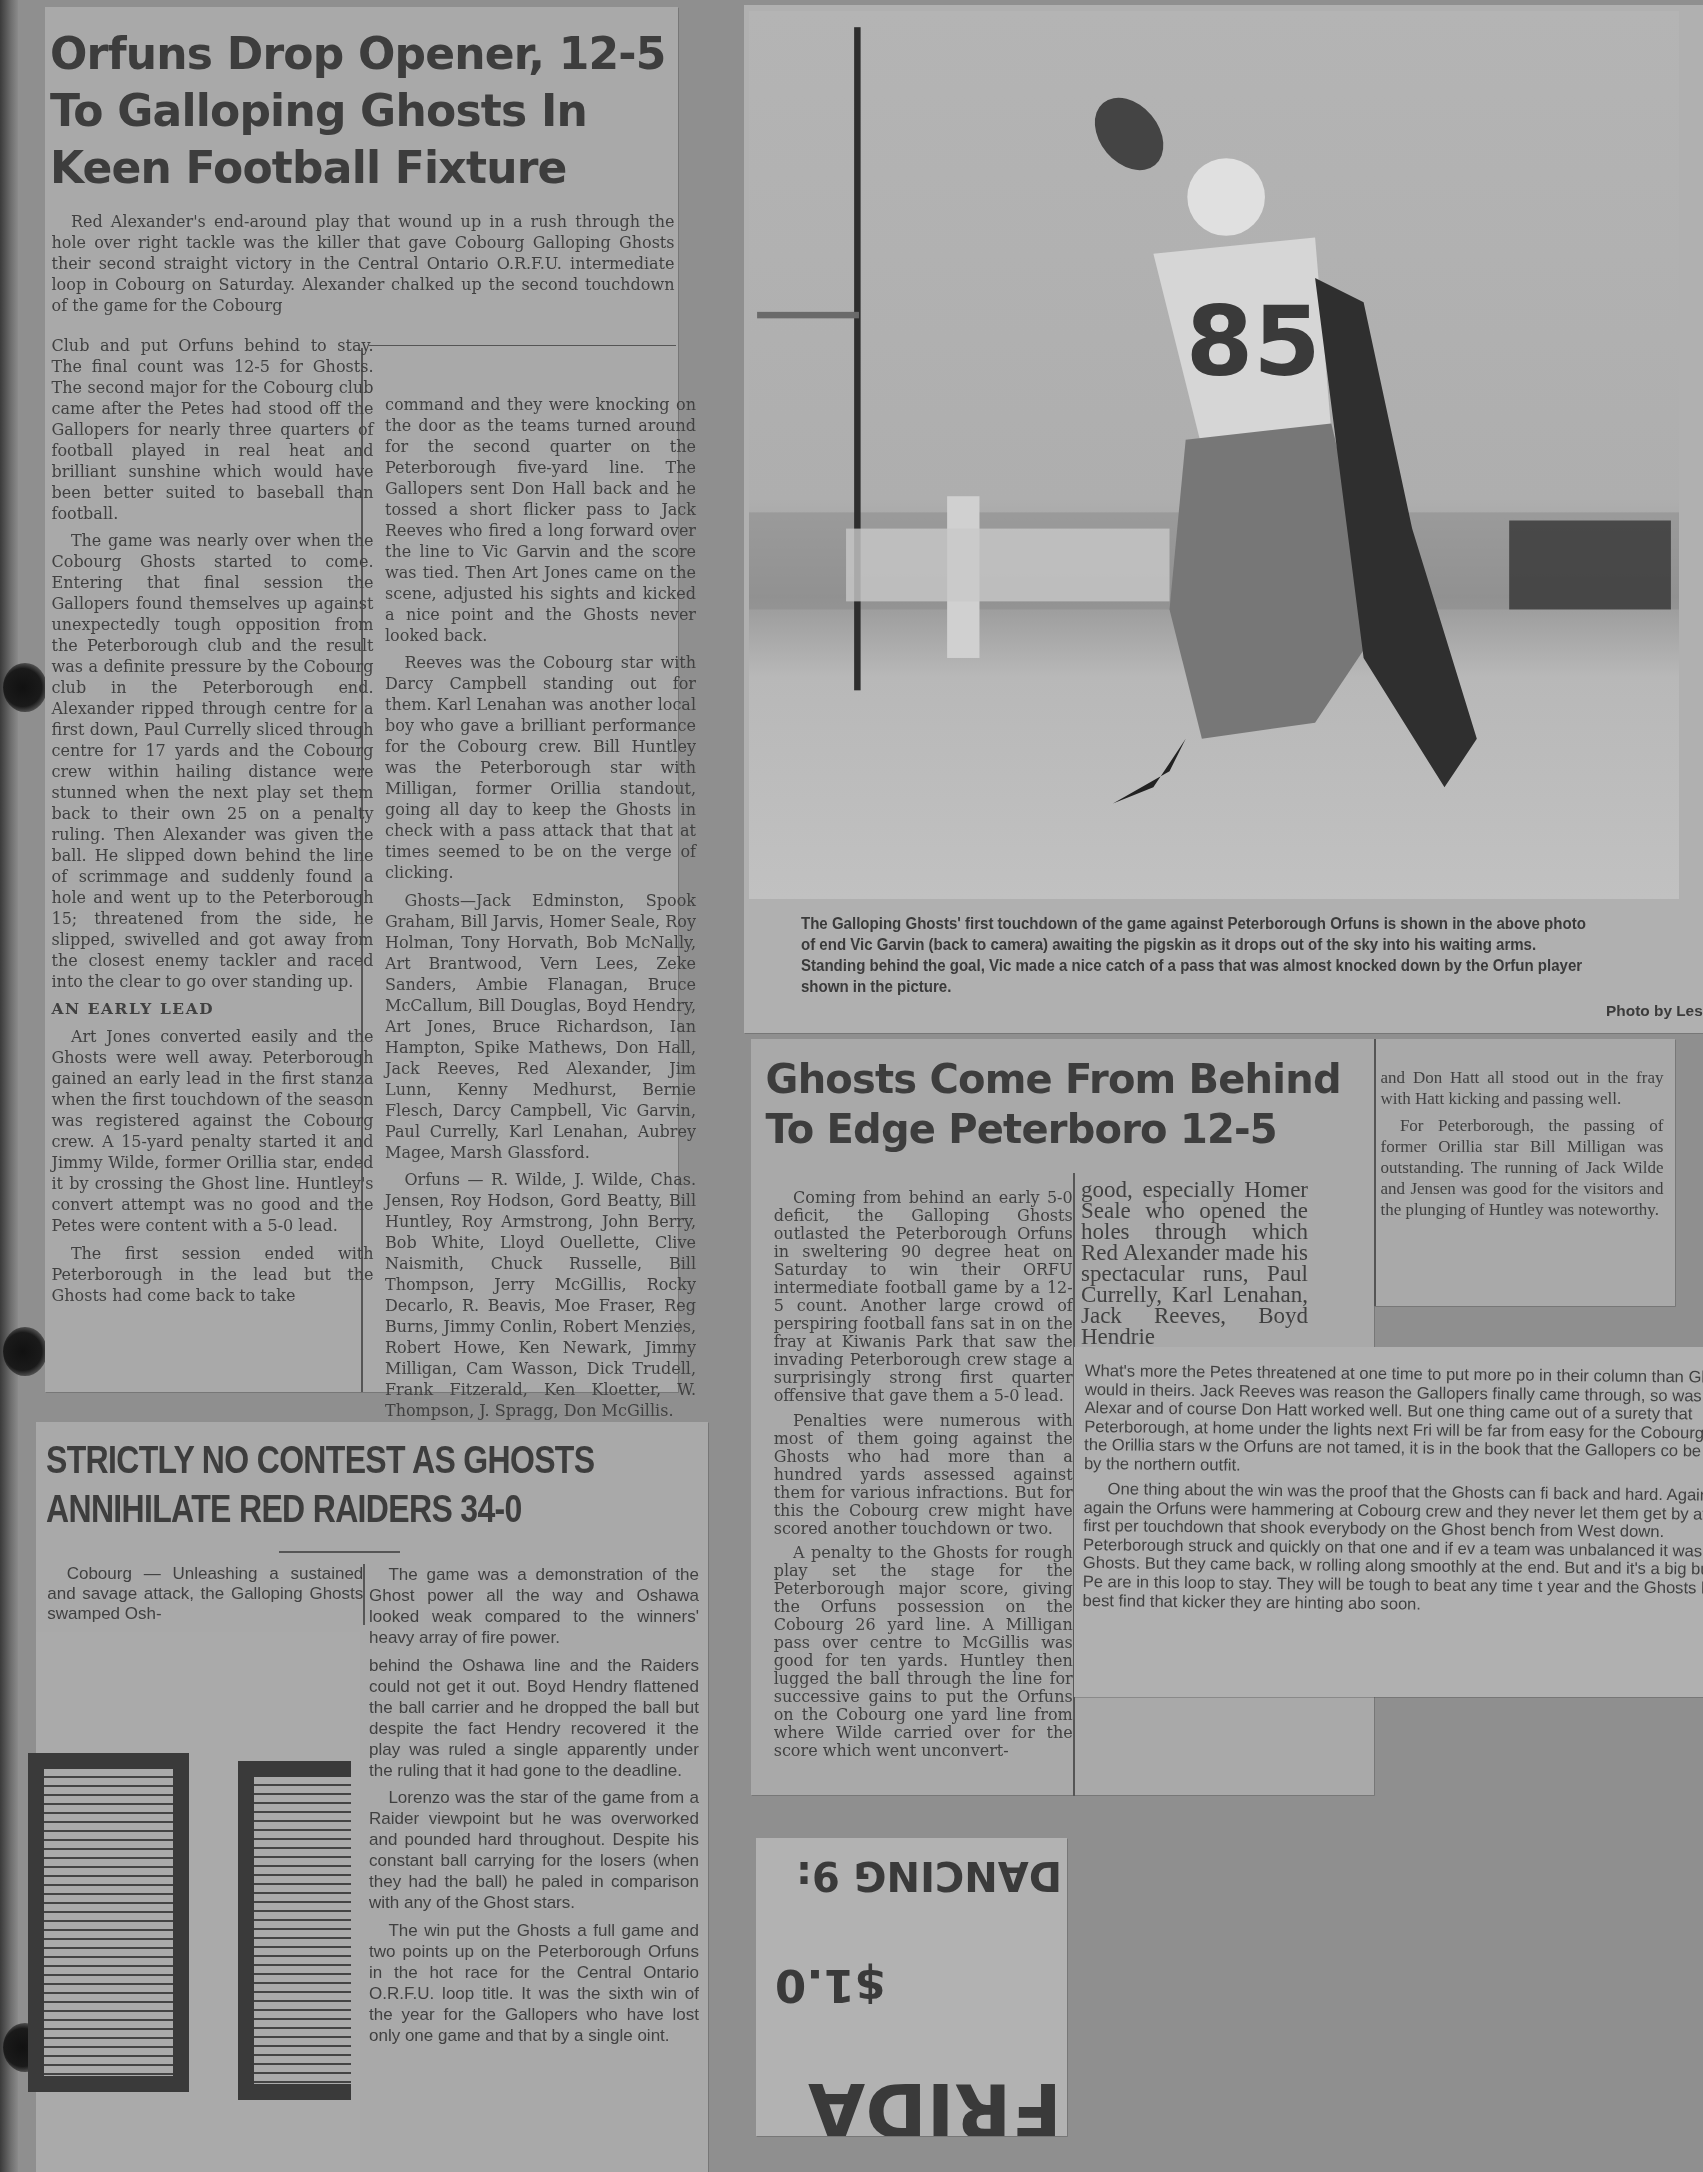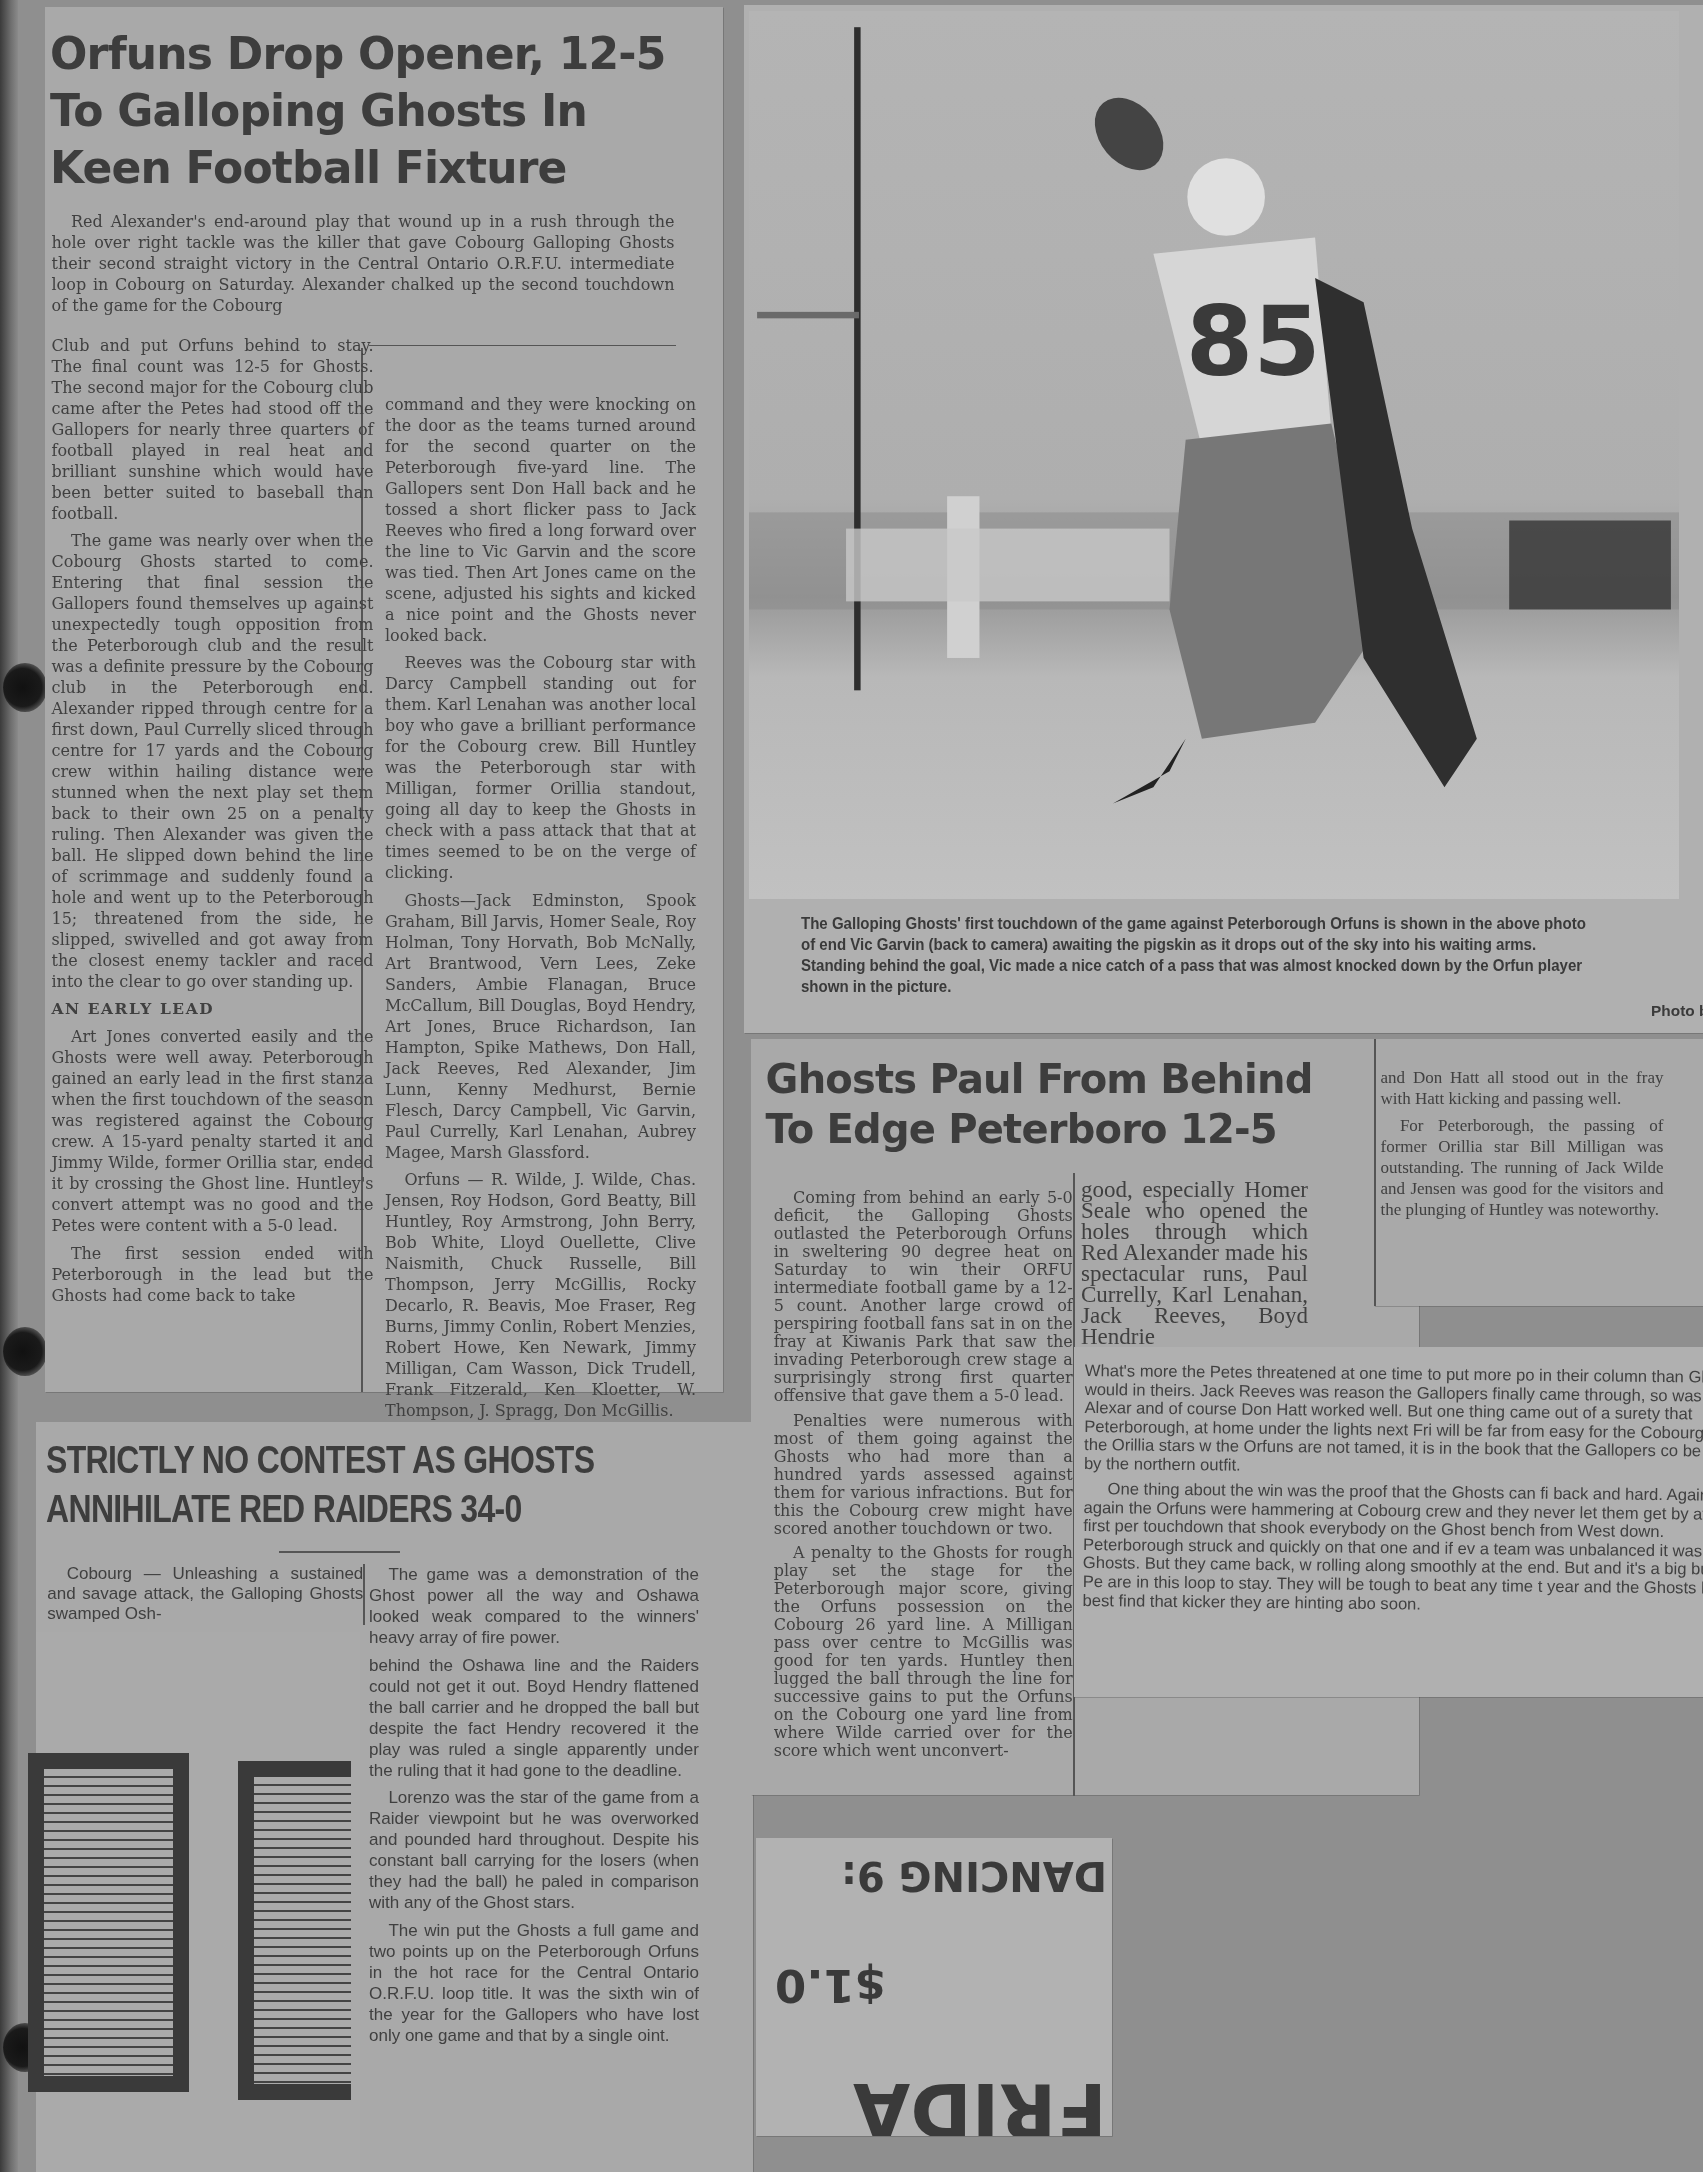--- a/index.html
+++ b/index.html
@@ -13,21 +13,20 @@
     position: absolute; left: 0; top: 0; width: 18px; height: 2172px;
     background: linear-gradient(to right, #3b3b3b, #6e6e6e 60%, #8a8a8a);
   }
   .hole {
     position: absolute; left: 3.2px; width: 44px; height: 49px; border-radius: 50%;
     background: radial-gradient(circle at 45% 50%, #111 0%, #1a1a1a 55%, #5a5a5a 75%, rgba(160,160,160,0) 100%);
   }
   .clip {
     position: absolute; background: #a9a9a9;
     box-shadow: 0.8px 0.8px 0 rgba(60,60,60,0.35);
-    padding-left: 45px;
   }
   .headline {
     font-family: "DejaVu Sans", sans-serif; font-weight: bold; color: #3d3d3d;
     letter-spacing: -0.8px; margin: 0;
   }
   .body-text {
     font-family: "DejaVu Serif", serif; font-size: 16px; line-height: 21px;
     text-align: justify; color: #404040; margin: 0;
   }
   .body-text p { margin: 0 0 6.5px 0; text-indent: 19.4px; }
@@ -154,21 +153,21 @@
       <rect x="940" y="630" width="200" height="110" fill="#353535" opacity="0.8"></rect>
       <rect x="120" y="640" width="400" height="90" fill="#c8c8c8" opacity="0.8"></rect>
     </svg>
   </div>
   <div id="photo-caption">The Galloping Ghosts' first touchdown of the game against Peterborough Orfuns is shown in the above photo of end Vic Garvin (back to camera) awaiting the pigskin as it drops out of the sky into his waiting arms. Standing behind the goal, Vic made a nice catch of a pass that was almost knocked down by the Orfun player shown in the picture.</div>
   <div id="photo-credit">Photo by Les Udvarhelyi.</div>
 </div>
 
 <div class="clip" id="clip-behind">
   <div class="headline">
-    <div>Ghosts Paul From Behind</div>
+    <div>Ghosts Come From Behind</div>
     <div>To Edge Peterboro 12-5</div>
   </div>
   <div class="body-text" id="behind-col1">
     <p>Coming from behind an early 5-0 deficit, the Galloping Ghosts outlasted the Peterborough Orfuns in sweltering 90 degree heat on Saturday to win their ORFU intermediate football game by a 12-5 count. Another large crowd of perspiring football fans sat in on the fray at Kiwanis Park that saw the invading Peterborough crew stage a surprisingly strong first quarter offensive that gave them a 5-0 lead.</p>
     <p>Penalties were numerous with most of them going against the Ghosts who had more than a hundred yards assessed against them for various infractions. But for this the Cobourg crew might have scored another touchdown or two.</p>
     <p>A penalty to the Ghosts for rough play set the stage for the Peterborough major score, giving the Orfuns possession on the Cobourg 26 yard line. A Milligan pass over centre to McGillis was good for ten yards. Huntley then lugged the ball through the line for successive gains to put the Orfuns on the Cobourg one yard line from where Wilde carried over for the score which went unconvert-</p>
   </div>
   <div class="col-rule" style="left:322px; top:134px; height:623px;"></div>
   <div class="body-text" id="behind-col2">
     <p style="text-indent:0">good, especially Homer Seale who opened the holes through which Red Alexander made his spectacular runs, Paul Currelly, Karl Lenahan, Jack Reeves, Boyd Hendrie</p>

